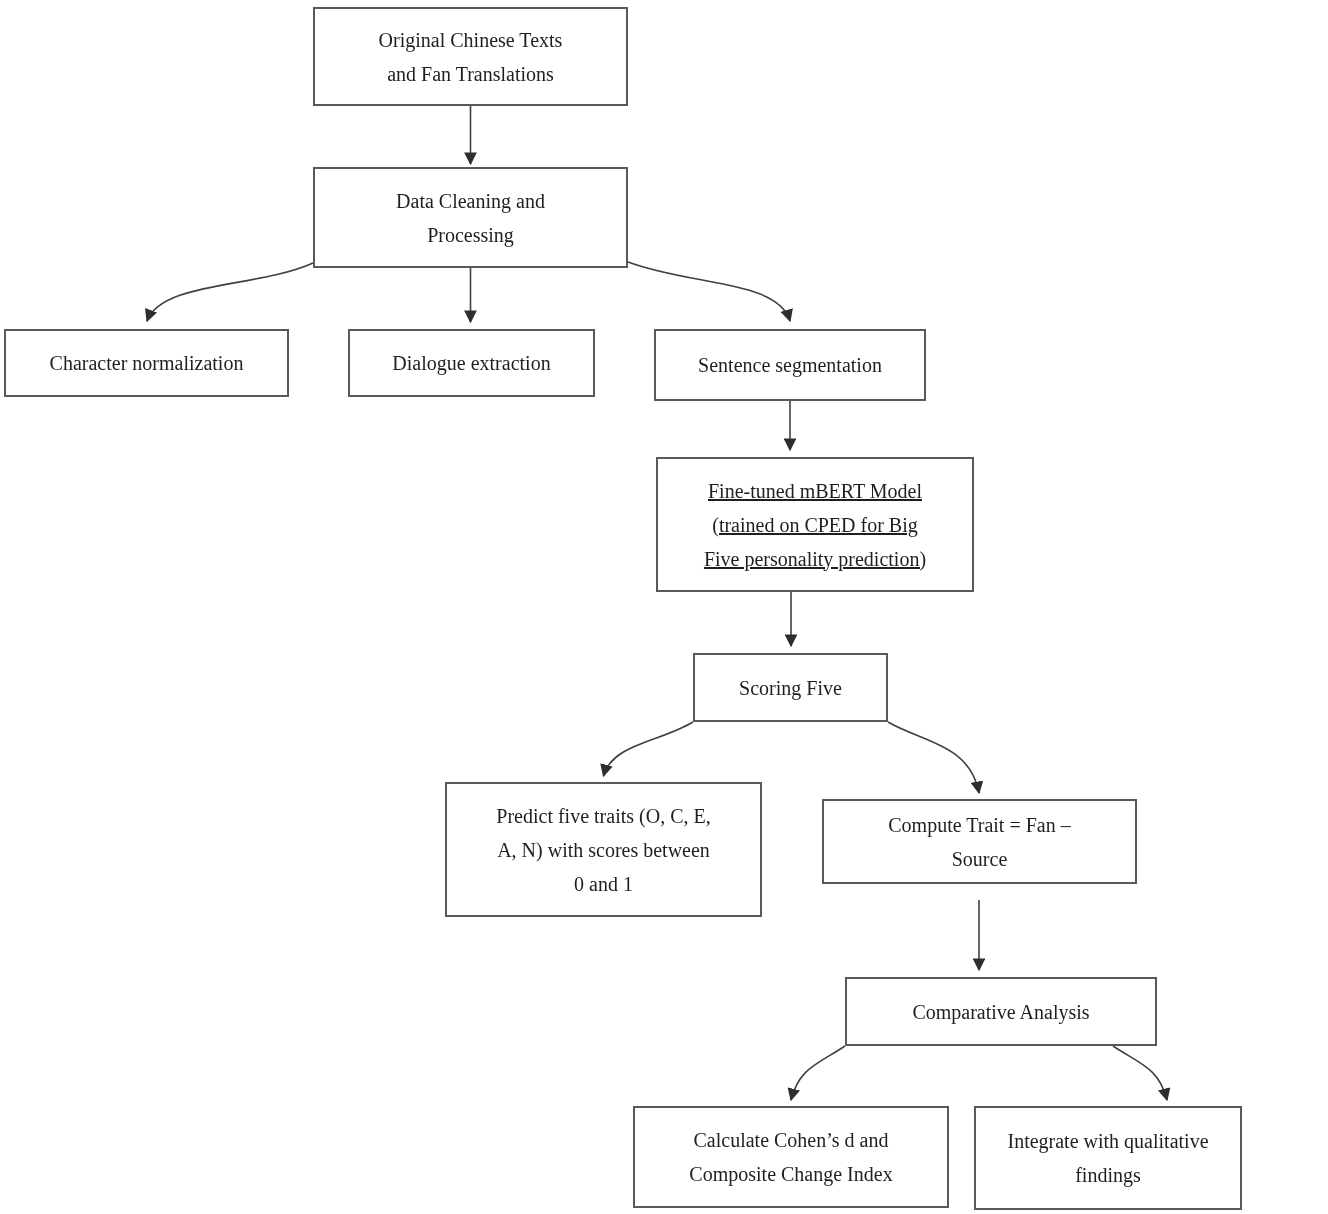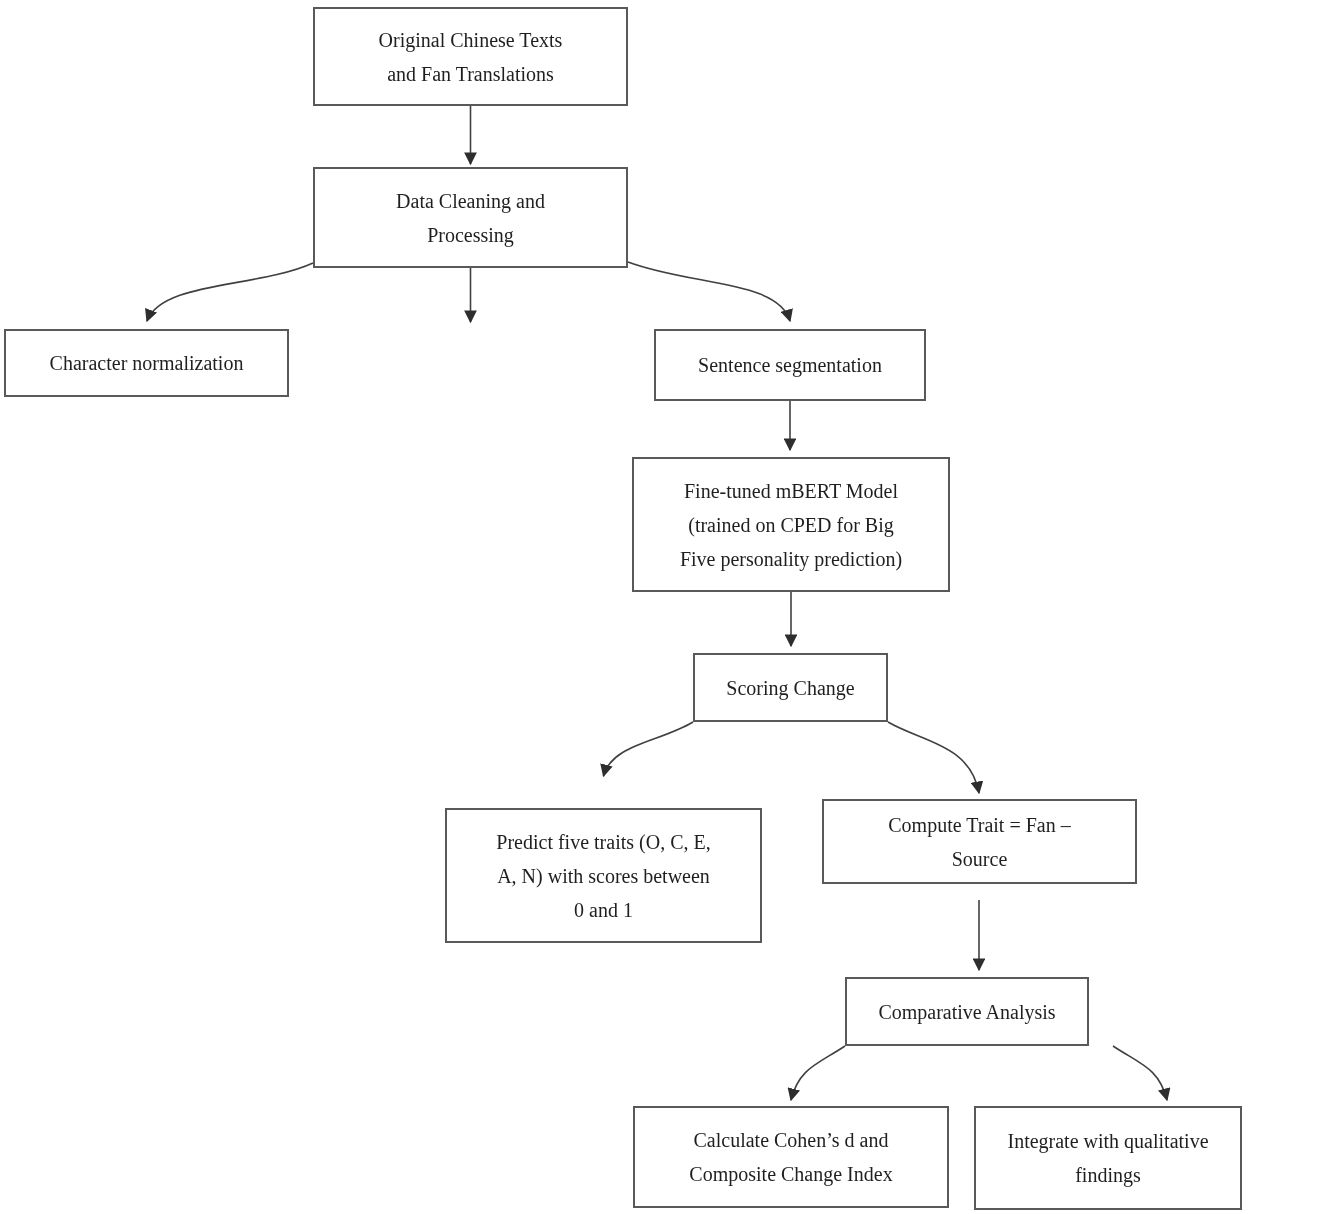--- a/index.html
+++ b/index.html
@@ -68,37 +68,38 @@
   </svg>
 
   <div class="node" style="left:313px; top:7px; width:315px; height:99px;">Original Chinese Texts
 and Fan Translations</div>
 
   <div class="node" style="left:4px; top:329px; width:285px; height:68px;">Character normalization</div>
 
   <div class="node" style="left:313px; top:167px; width:315px; height:101px;">Data Cleaning and
 Processing</div>
 
+  <div class="node" style="left:348px; top:329px; width:247px; height:68px;">Dialogue extraction</div>
 
   <div class="node" style="left:654px; top:329px; width:272px; height:72px;">Sentence segmentation</div>
 
-  <div class="node" style="left:632px; top:457px; width:318px; height:135px;">Fine-tuned mBERT Model
+  <div class="node" style="left:656px; top:457px; width:318px; height:135px;text-decoration:underline;">Fine-tuned mBERT Model
 (trained on CPED for Big
 Five personality prediction)</div>
 
-  <div class="node" style="left:693px; top:653px; width:195px; height:69px;">Scoring Change</div>
+  <div class="node" style="left:693px; top:653px; width:195px; height:69px;">Scoring Five</div>
 
-  <div class="node" style="left:445px; top:782px; width:317px; height:135px;margin-top:26px;">Predict five traits (O, C, E,
+  <div class="node" style="left:445px; top:782px; width:317px; height:135px;">Predict five traits (O, C, E,
 A, N) with scores between
 0 and 1</div>
 
   <div class="node" style="left:822px; top:799px; width:315px; height:85px;">Compute Trait = Fan –
 Source</div>
 
-  <div class="node" style="left:845px; top:977px; width:244px; height:69px;">Comparative Analysis</div>
+  <div class="node" style="left:845px; top:977px; width:312px; height:69px;">Comparative Analysis</div>
 
   <div class="node" style="left:633px; top:1106px; width:316px; height:102px;">Calculate Cohen’s d and
 Composite Change Index</div>
 
   <div class="node" style="left:974px; top:1106px; width:268px; height:104px;">Integrate with qualitative
 findings</div>
 
 </div>
 
 </body></html>

